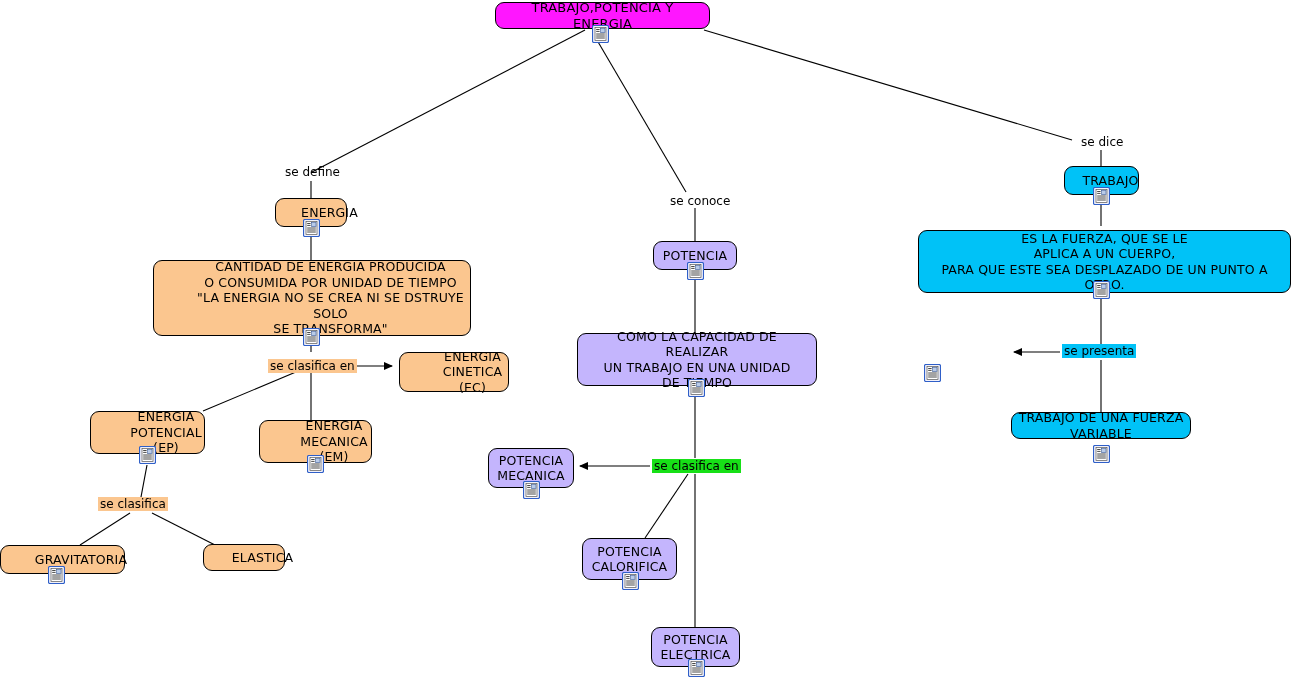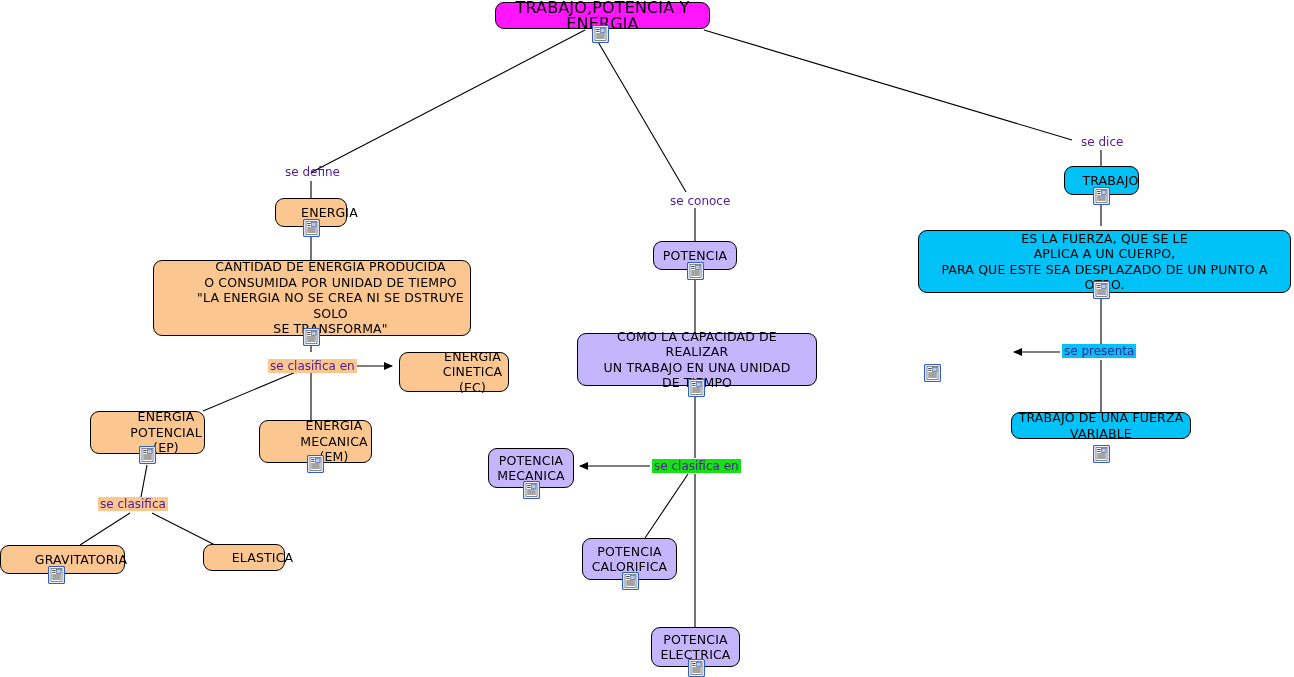--- a/index.html
+++ b/index.html
@@ -37,31 +37,31 @@
     color: #000000;
     font-size: 12.5px;
     line-height: 15.5px;
     letter-spacing: 0.15px;
     white-space: pre-line;
     padding: 2px 6px;
     z-index: 3;
   }
   .node.root {
     background: #ff16ff;
-    font-size: 16px;
+    font-size: 13px;
   }
   .node.orange { background: #fbc68f; padding-left: 43px; }
   .node.green  { background: #c4b5fd; }
   .node.blue   { background: #00c2f7; }
 
   .edge-label {
     position: absolute;
     font-size: 12px;
     line-height: 14px;
-    color: #4c1d95;
+    color: #000000;
     white-space: nowrap;
     z-index: 4;
     padding: 0 2px;
   }
   .edge-label.plain { background: transparent; }
   .edge-label.orange { background: #fbc68f; }
   .edge-label.green  { background: #17e017; }
   .edge-label.blue   { background: #00c2f7; }
 
   .note-icon {

